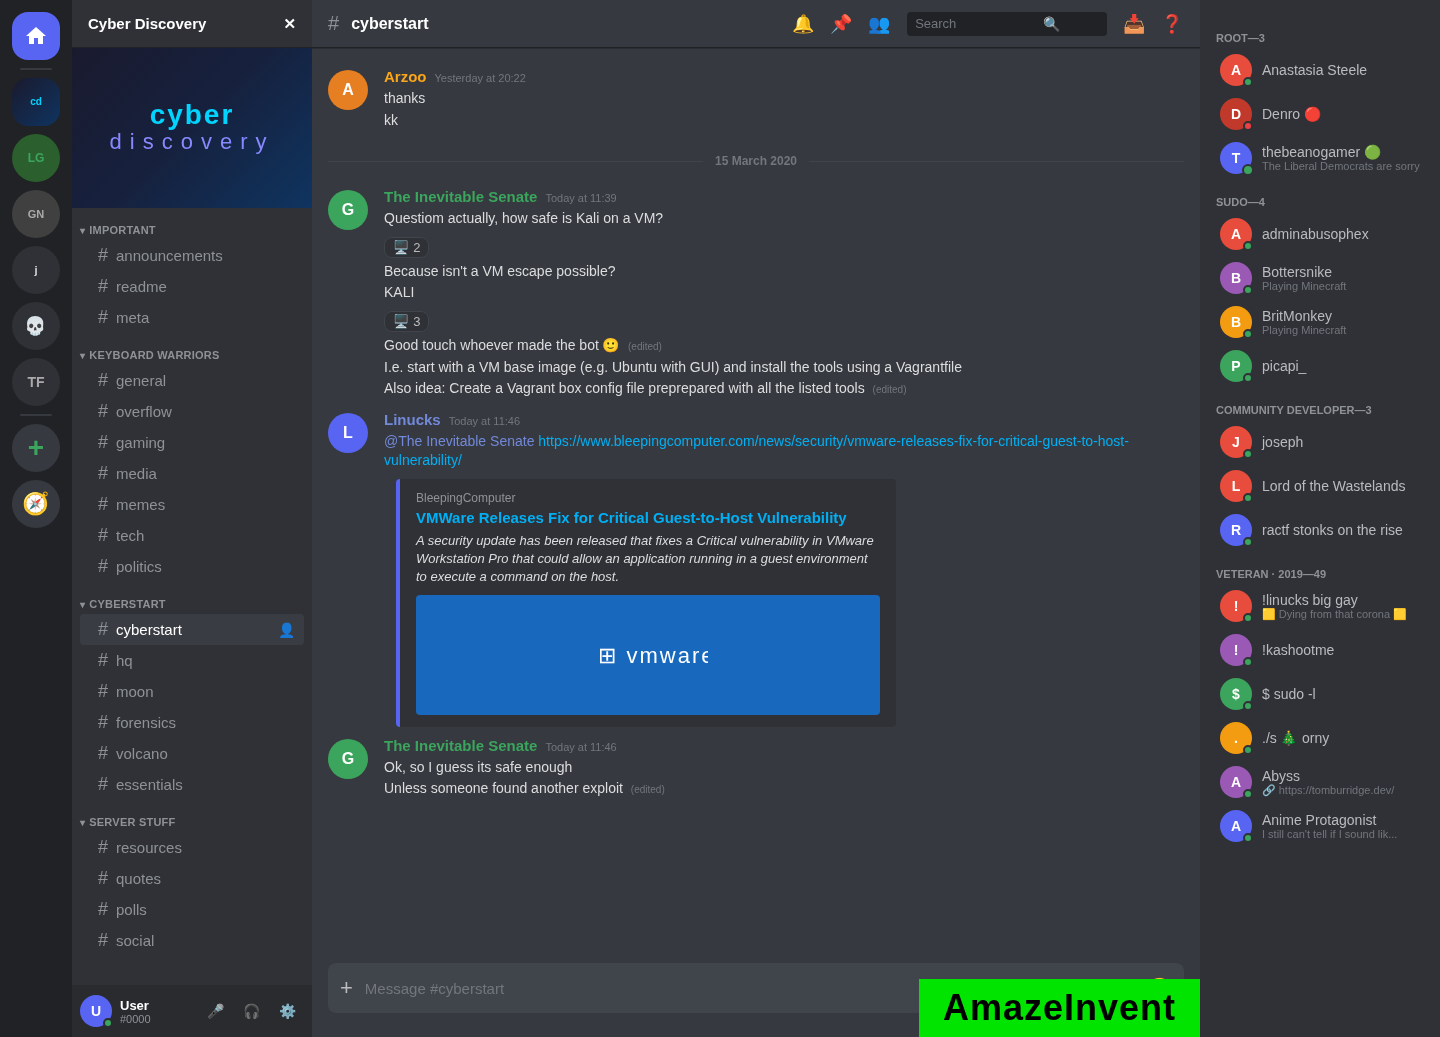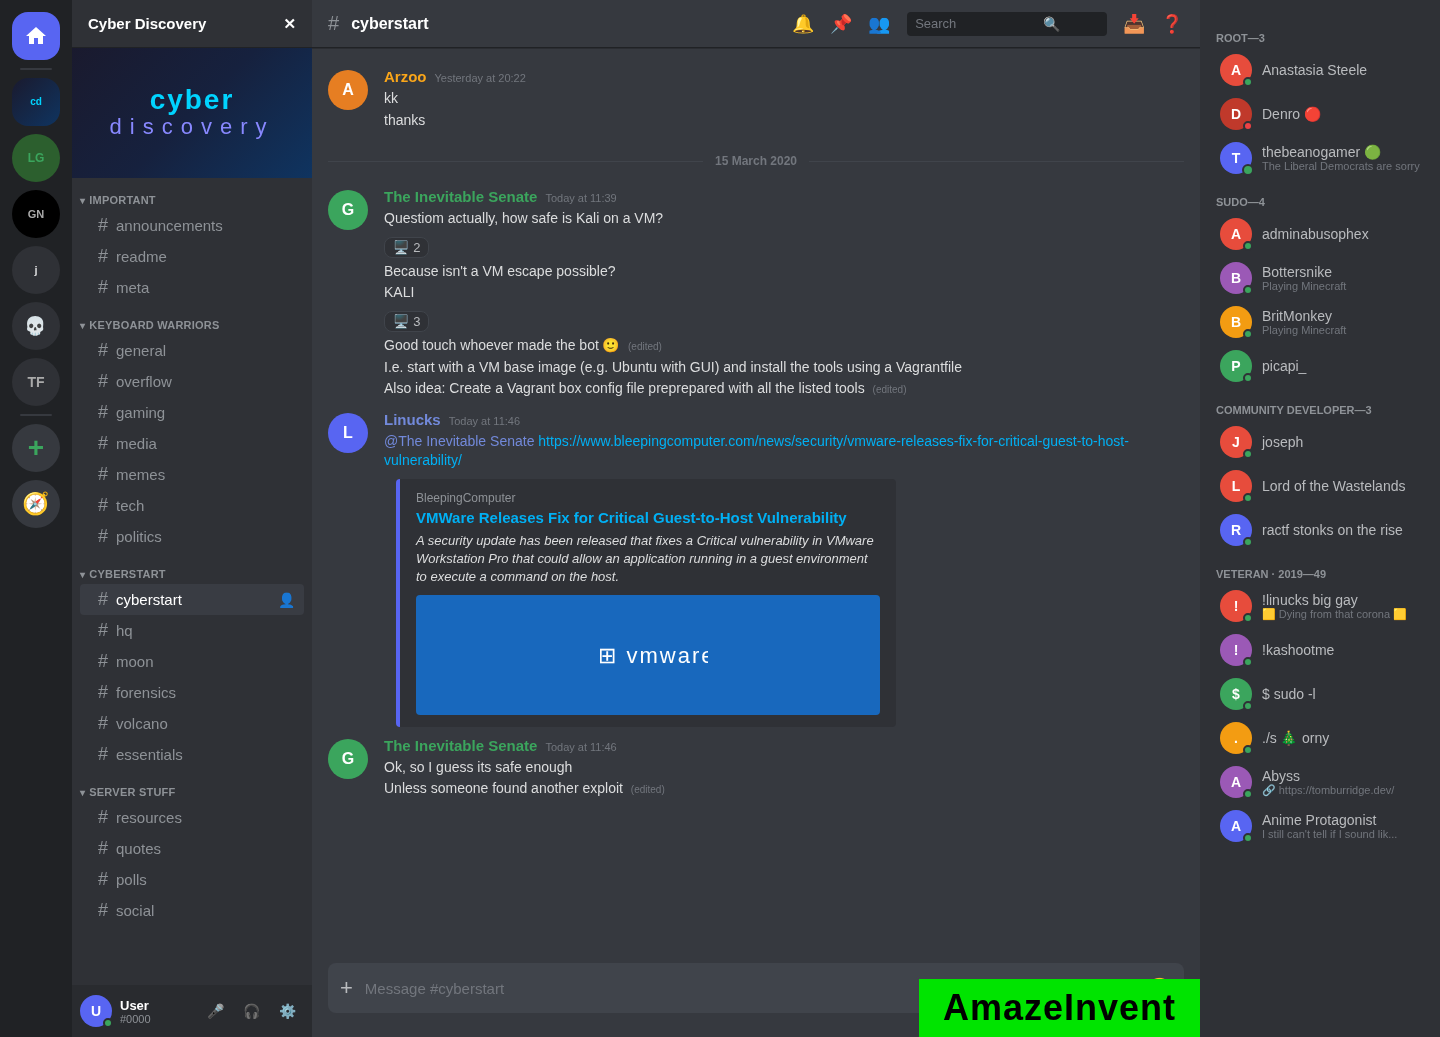--- a/index.html
+++ b/index.html
@@ -132,21 +132,21 @@
     
     .watermark { position: absolute; bottom: 0; right: 240px; background: #00e400; padding: 8px 24px; font-size: 36px; font-weight: 700; color: #000; font-family: Impact, sans-serif; letter-spacing: 1px; z-index: 100; }
 
     
     ::-webkit-scrollbar { width: 6px; }
     ::-webkit-scrollbar-track { background: transparent; }
     ::-webkit-scrollbar-thumb { background: #202225; border-radius: 3px; }
 
     .cyber-discovery-banner {
       background: linear-gradient(135deg, #1a1a2e 0%, #16213e 50%, #0f3460 100%);
-      height: 130px; width: 100%; display: flex; align-items: center; justify-content: center;
+      height: 160px; width: 100%; display: flex; align-items: center; justify-content: center;
       overflow: hidden; position: relative;
     }
     .cyber-text { color: #00d4ff; font-size: 28px; font-weight: 900; text-transform: lowercase; letter-spacing: 2px; line-height: 1; }
     .discovery-text { color: #8888ff; font-size: 22px; font-weight: 300; letter-spacing: 8px; text-transform: lowercase; }
   </style>
 </head>
 <body>
 
 <div class="server-list">
   <div class="server-icon discord-home active">
@@ -154,21 +154,21 @@
         <path d="M10 20v-6h4v6h5v-8h3L12 3 2 12h3v8z"></path>
       </svg>
   </div>
   <div class="server-separator"></div>
   <div class="server-icon active" style="background:#1a1a2e; border-radius:16px; overflow:hidden; padding:0;">
     <div style="width:100%;height:100%;background:linear-gradient(135deg,#1a1a2e,#0f3460);display:flex;align-items:center;justify-content:center;font-size:10px;color:#00d4ff;font-weight:900;text-align:right;line-height:1;">cd</div>
   </div>
   <div class="server-icon text-icon" style="background:#2c5f2e;color:#3ba55d;">
     <span style="font-size:12px;font-weight:700;">LG</span>
   </div>
-  <div class="server-icon" style="background:#000000;">
+  <div class="server-icon" style="background:#404040;">
     <span style="font-size:11px;color:#aaa;">GN</span>
   </div>
   <div class="server-icon" style="background:#2f3136;">
     <span style="color:#dcddde;font-size:11px;">j</span>
   </div>
   <div class="server-icon" style="background:#2f3136;">
     <span style="font-size:18px;">💀</span>
   </div>
   <div class="server-icon" style="background:#2f3136;">
     <span style="font-size:14px;color:#aaa;">TF</span>
@@ -334,22 +334,22 @@
 
   <div class="messages-area">
 
     <div class="message-group">
       <div class="avatar" style="background:#e67e22;display:flex;align-items:center;justify-content:center;font-weight:700;color:white;font-size:16px;">A</div>
       <div class="message-content">
         <div class="message-header">
           <span class="message-author" style="color:#faa61a;">Arzoo</span>
           <span class="message-timestamp">Yesterday at 20:22</span>
         </div>
+        <div class="message-text">thanks</div>
         <div class="message-text">kk</div>
-        <div class="message-text">thanks</div>
       </div>
     </div>
 
     <div class="date-divider">
       <span>15 March 2020</span>
     </div>
 
     <div class="message-group">
       <div class="avatar green">G</div>
       <div class="message-content">

